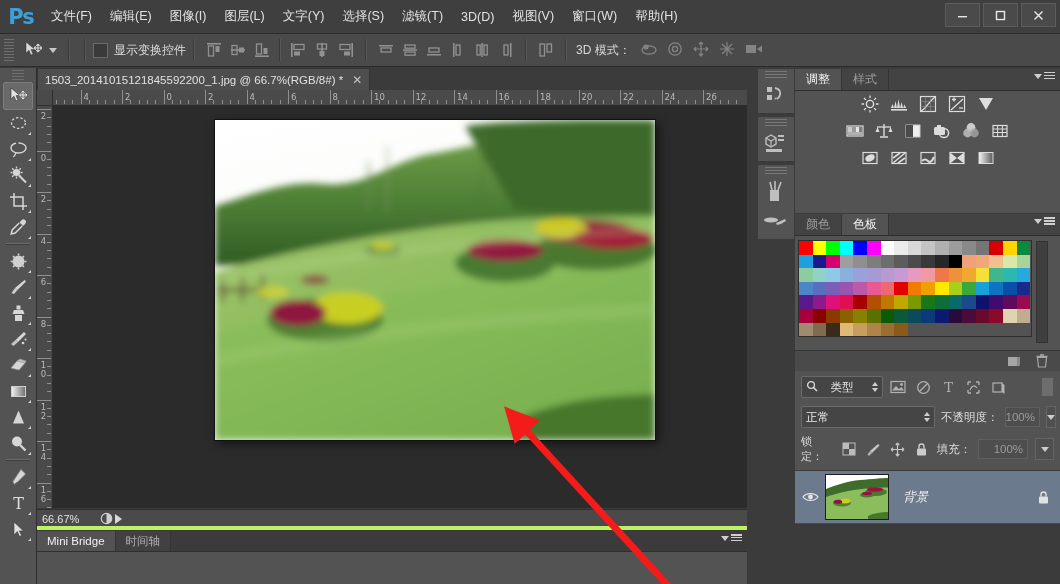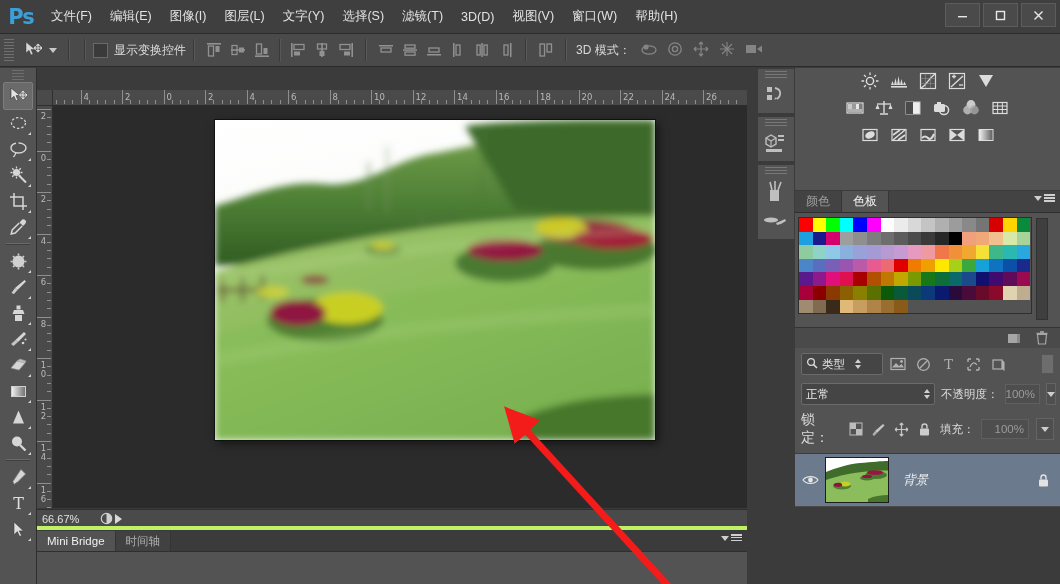--- a/index.html
+++ b/index.html
@@ -168,40 +168,40 @@
   .sw{width:13.6px;height:13.6px;}
   .sw-scroll{position:absolute;right:12px;top:5px;width:10px;height:100px;background:#3f3f3f;border:1px solid #323232;}
   .sw-foot{height:20px;background:#4a4a4a;border-top:1px solid #333;display:flex;align-items:center;justify-content:flex-end;gap:12px;padding-right:10px;}
   .sw-foot .fico{width:16px;height:16px;opacity:.8;}
 
   .lay-filter{
     display:flex;align-items:center;gap:5px;padding:5px 6px;background:#535353;
   }
   .filter-box{
     display:flex;align-items:center;height:20px;background:#454545;border:1px solid #6a6a6a;
-    padding:0 4px;min-width:72px;justify-content:flex-start;border-radius:2px;
+    padding:0 4px;min-width:72px;justify-content:space-between;border-radius:2px;
   }
   .filter-box .lab{font-size:11.5px;color:#e4e4e4;margin:0 4px;}
   .lf-ico{width:20px;height:18px;display:flex;align-items:center;justify-content:center;opacity:.72;}
   .lf-toggle{width:11px;height:18px;background:#6d6d6d;border:1px solid #555;margin-left:auto;}
 
   .lay-row2{display:flex;align-items:center;gap:6px;padding:3px 6px;}
   .blend-sel{
     flex:0 0 124px;height:20px;background:#454545;border:1px solid #6a6a6a;border-radius:2px;
     display:flex;align-items:center;justify-content:space-between;padding:0 4px;font-size:11.5px;color:#eaeaea;
   }
   .op-label{font-size:11.5px;color:#dcdcdc;white-space:nowrap;}
   .num-box{
     width:44px;height:18px;background:#4e4e4e;border:1px solid #5f5f5f;display:flex;align-items:center;
     justify-content:flex-end;padding-right:4px;font-size:11.5px;color:#9b9b9b;
   }
   .num-arrow{width:17px;height:20px;background:#4f4f4f;border:1px solid #646464;display:flex;align-items:center;justify-content:center;}
 
   .lock-row{display:flex;align-items:center;gap:7px;padding:3px 6px 6px 6px;}
-  .lock-label{font-size:14px;color:#dcdcdc;}
+  .lock-label{font-size:11px;color:#dcdcdc;}
   .lk{width:17px;height:16px;display:flex;align-items:center;justify-content:center;opacity:.85;}
 
   .layer-list{background:#535353;border-top:1px solid #3c3c3c;}
   .layer-row{
     height:52px;display:flex;align-items:center;background:#6b7a8c;border-bottom:1px solid #4a4a4a;
   }
   .eye-cell{width:30px;display:flex;align-items:center;justify-content:center;}
   .thumb{
     width:62px;height:44px;border:1px solid #1d1d1d;overflow:hidden;background:#7aa95c;position:relative;
   }
@@ -520,20 +520,26 @@
     </div>
     <div class="tool">
       <svg width="19" height="19" viewBox="0 0 19 19">
           <path d="M5 2 L5 15 L8.3 11.6 L10.6 16.5 L12.6 15.5 L10.3 10.9 L14.5 10.9 Z" fill="#dedede" stroke="#3c3c3c" stroke-width=".6"></path>
         </svg>
       <span class="tri"></span>
     </div>
   </div>
 
   <div class="docarea">
+    <div class="tabstrip">
+      <div class="doctab">
+        <span>1503_20141015121845592200_1.jpg @ 66.7%(RGB/8#) *</span>
+        <span class="tab-close">✕</span>
+      </div>
+    </div>
 
     <div class="corner"></div>
     <div class="ruler-h" id="ruler-h">
         <div class="rtick" style="left: 2px; top: 0px; width: 1px; height: 14px;"></div>
         <div class="rnum" style="left: 5px; top: 3px;">6</div>
         <div class="rtick" style="left: 10.3px; top: 10px; width: 1px; height: 4px;"></div>
         <div class="rtick" style="left: 18.6px; top: 10px; width: 1px; height: 4px;"></div>
         <div class="rtick" style="left: 26.9px; top: 10px; width: 1px; height: 4px;"></div>
         <div class="rtick" style="left: 35.2px; top: 10px; width: 1px; height: 4px;"></div>
         <div class="rtick" style="left: 43.5px; top: 0px; width: 1px; height: 14px;"></div>
@@ -834,20 +840,29 @@
         <svg width="24" height="20" viewBox="0 0 24 20">
             <ellipse cx="8" cy="9" rx="7" ry="2.6" fill="#d2d2d2"></ellipse>
             <path d="M13 12 q5 -2 9 -4 l1 2 q-4 3 -9 4 z" fill="#d2d2d2"></path>
           </svg>
       </div>
     </div>
   </div>
 
   <div class="rightcol">
 
+    <div class="ptabs" id="adj-tabs">
+        <div class="ptab active">调整</div>
+        <div class="ptab">样式</div>
+      <div class="ptab-filler"></div>
+      <div class="panel-menu">
+        <span class="pm-tri"></span>
+        <span class="pm-lines"></span>
+      </div>
+    </div>
     <div class="pbody" style="height:122px;">
       <div class="adj-grid">
         <div class="adj-row">
           <span class="adj-ico">
             <svg width="20" height="20" viewBox="0 0 20 20">
                 <circle cx="10" cy="10" r="3.6" fill="none" stroke="#e0e0e0" stroke-width="1.4"></circle>
                 <path d="M10 1.5 v2.6 M10 15.9 v2.6 M1.5 10 h2.6 M15.9 10 h2.6 M4 4 l1.9 1.9 M14.1 14.1 l1.9 1.9 M16 4 l-1.9 1.9 M5.9 14.1 L4 16" stroke="#e0e0e0" stroke-width="1.3"></path>
               </svg>
           </span>
           <span class="adj-ico">

